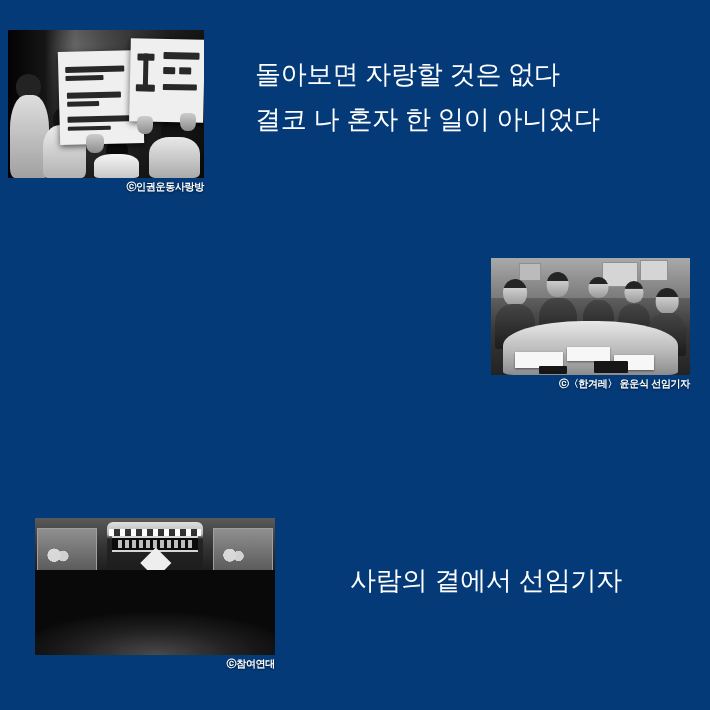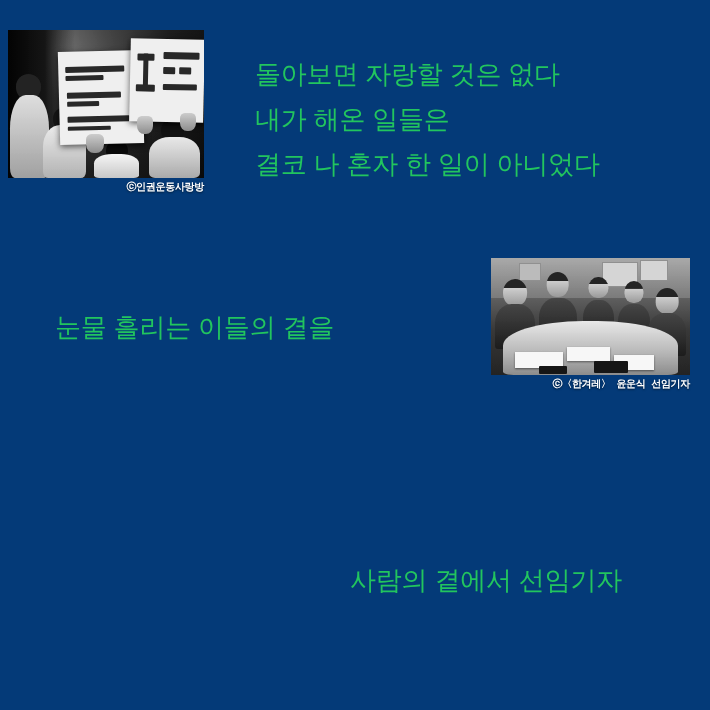--- a/index.html
+++ b/index.html
@@ -38,21 +38,21 @@
   }
 
   
   #photo-1-block { left: 8px; top: 30px; }
   #photo-1 { width: 196px; height: 148px; }
   #photo-1-credit { bottom: -16px; right: 0px; }
 
   
   #photo-2-block { left: 491px; top: 258px; }
   #photo-2 { width: 199px; height: 117px; }
-  #photo-2-credit { bottom: -16px; right: 0px; font-family: Liberation Mono, monospace; }
+  #photo-2-credit { bottom: -16px; right: 0px; }
 
   
   #photo-3-block { left: 35px; top: 518px; }
   #photo-3 { width: 240px; height: 137px; }
   #photo-3-credit { bottom: -16px; right: 0px; }
 
   
   .scene { position: absolute; inset: 0; }
 
   
@@ -171,21 +171,21 @@
       repeating-radial-gradient(circle at 38% 55%, #b5b5b5 0 2px, rgba(0,0,0,0) 3px 13px),
       repeating-radial-gradient(circle at 66% 74%, #d2d2d2 0 2px, rgba(0,0,0,0) 3px 10px),
       repeating-radial-gradient(circle at 88% 60%, #aeaeae 0 2px, rgba(0,0,0,0) 3px 12px),
       #1a1a1a;
     background-blend-mode: normal, screen, screen, screen, screen, normal;
   }
 
   
   .poem {
     position: absolute;
-    color: #22c55e;
+    color: #ffffff;
     font-size: 26px;
     font-weight: 400;
     line-height: 45px;
     letter-spacing: -0.2px;
     white-space: nowrap;
   }
   #poem-1 { left: 255px; top: 52px; }
   #poem-2 { left: 55px;  top: 305px; }
   #poem-3 { left: 350px; top: 558px; }
   .poem .line { display: block; }
@@ -269,28 +269,47 @@
         <div class="p2-paper" style="left:12%; bottom:6%;  width:24%; height:14%;"></div>
         <div class="p2-paper" style="left:38%; bottom:12%; width:22%; height:12%;"></div>
         <div class="p2-paper" style="left:62%; bottom:4%;  width:20%; height:13%;"></div>
         <div class="p2-book" style="left:52%; bottom:2%;  width:17%; height:10%;"></div>
         <div class="p2-book" style="left:24%; bottom:1%;  width:14%; height:7%;"></div>
       </div>
     </div>
     <div id="photo-2-credit" class="photo-credit">ⓒ〈한겨레〉 윤운식 선임기자</div>
   </div>
 
+  <div id="photo-3-block" class="photo-block">
+    <div id="photo-3" class="photo">
+      <div class="scene p3-bg">
+        <div class="p3-stage"></div>
+        <div class="p3-screen left">
+            <div class="logo"></div>
+          </div>
+        <div class="p3-screen right">
+            <div class="logo"></div>
+          </div>
+        <div class="p3-arch"></div>
+        <div class="p3-lights"></div>
+        <div class="p3-banner">
+            <div class="txt"></div>
+          </div>
+        <div class="p3-diamond"></div>
+        <div class="p3-crowd"></div>
+      </div>
+    </div>
+    <div id="photo-3-credit" class="photo-credit">ⓒ참여연대</div>
+  </div>
 
   <div id="poem-1" class="poem">
     <span class="line">돌아보면 자랑할 것은 없다</span>
-    <span class="line">내가 해온 일들은</span>
     <span class="line">결코 나 혼자 한 일이 아니었다</span>
   </div>
 
   <div id="poem-2" class="poem">
-    <span class="line">눈물 흘리는 이들의 곁을</span>
   </div>
 
   <div id="poem-3" class="poem">
     <span class="line">사람의 곁에서 선임기자</span>
   </div>
 
 </div>
 
 </body></html>

